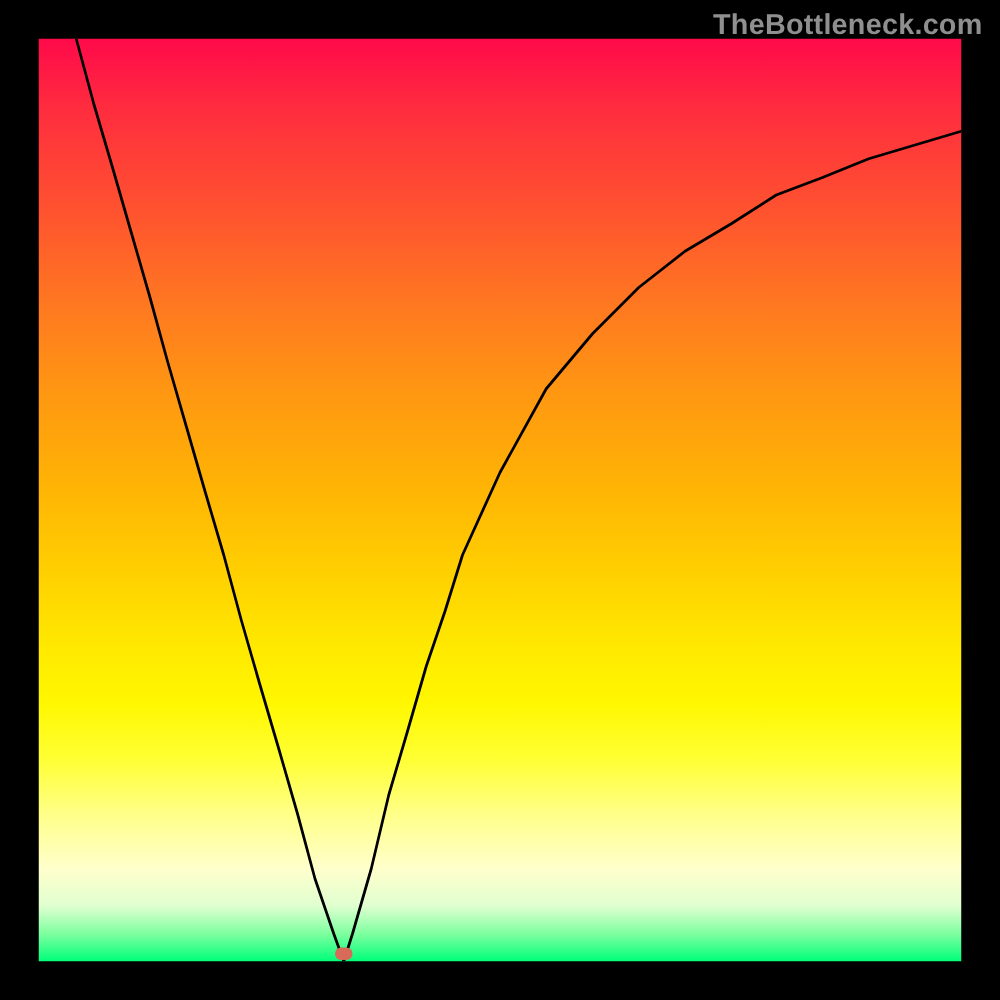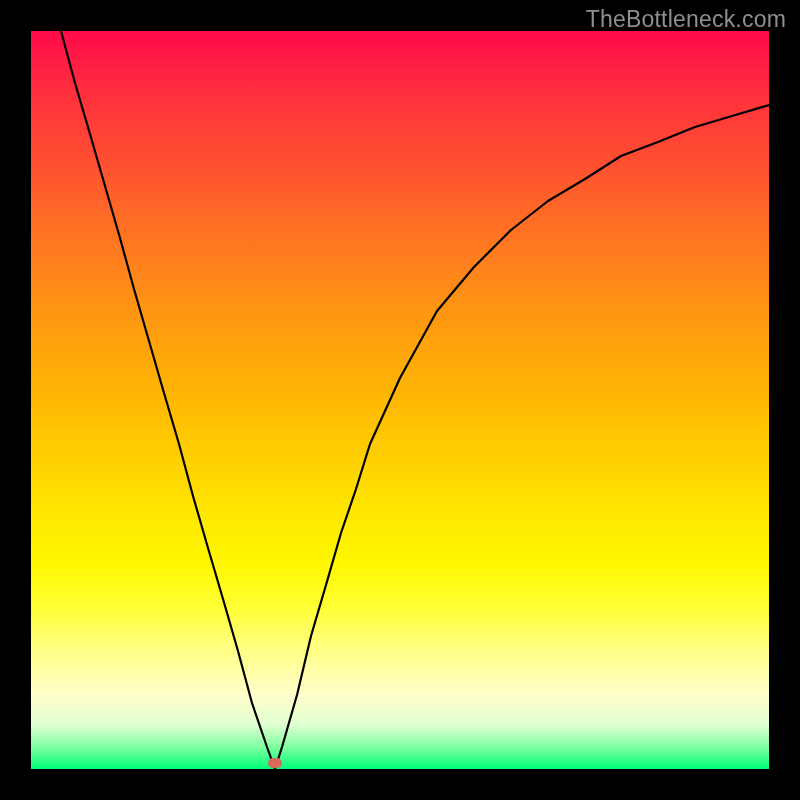--- a/index.html
+++ b/index.html
@@ -32,21 +32,21 @@
       #e0ffd0 94%,
       #7fffa0 97%,
       #00ff7a 100%);
   }
   .watermark {
     position: absolute;
     top: 6px;
     right: 14px;
     font-family: Arial, Helvetica, sans-serif;
     font-size: 23px;
-    font-weight: normal;
+    font-weight: bold;
     color: #8f8f8f;
     letter-spacing: 0.2px;
   }
   svg.curve {
     position: absolute;
     left: 0;
     top: 0;
     width: 738px;
     height: 738px;
   }

